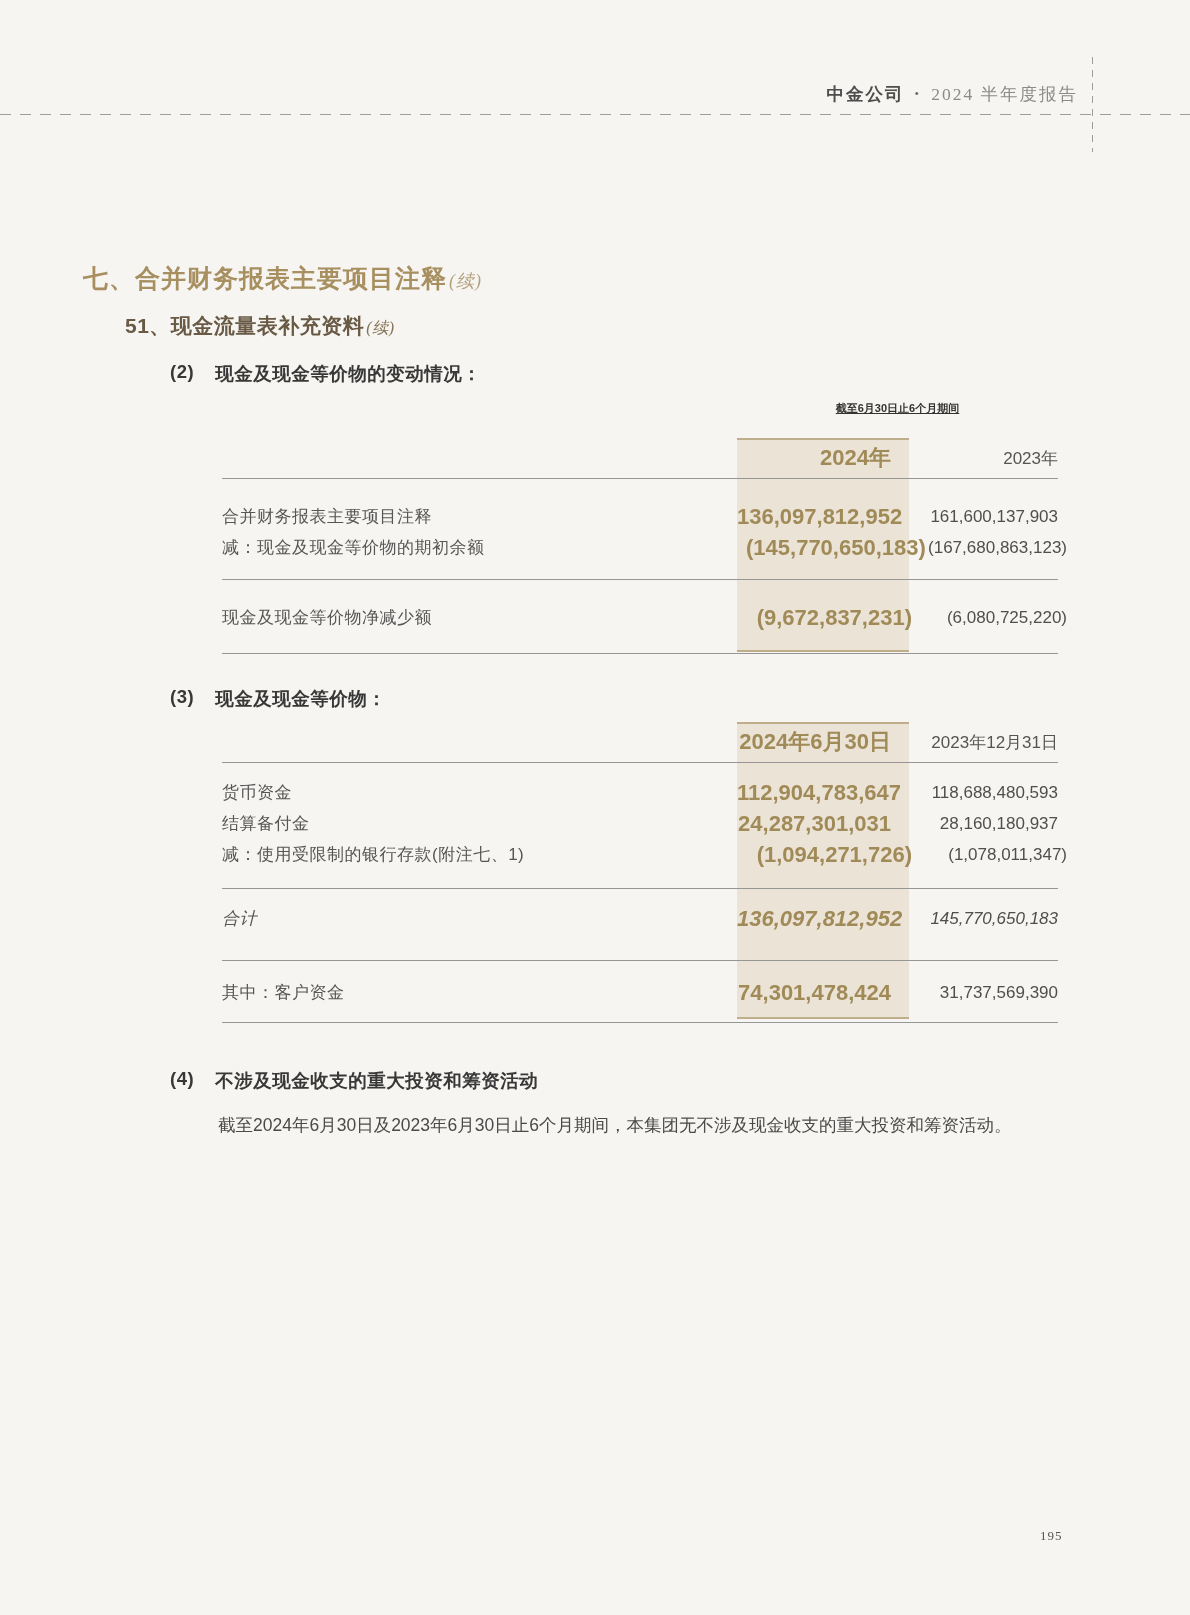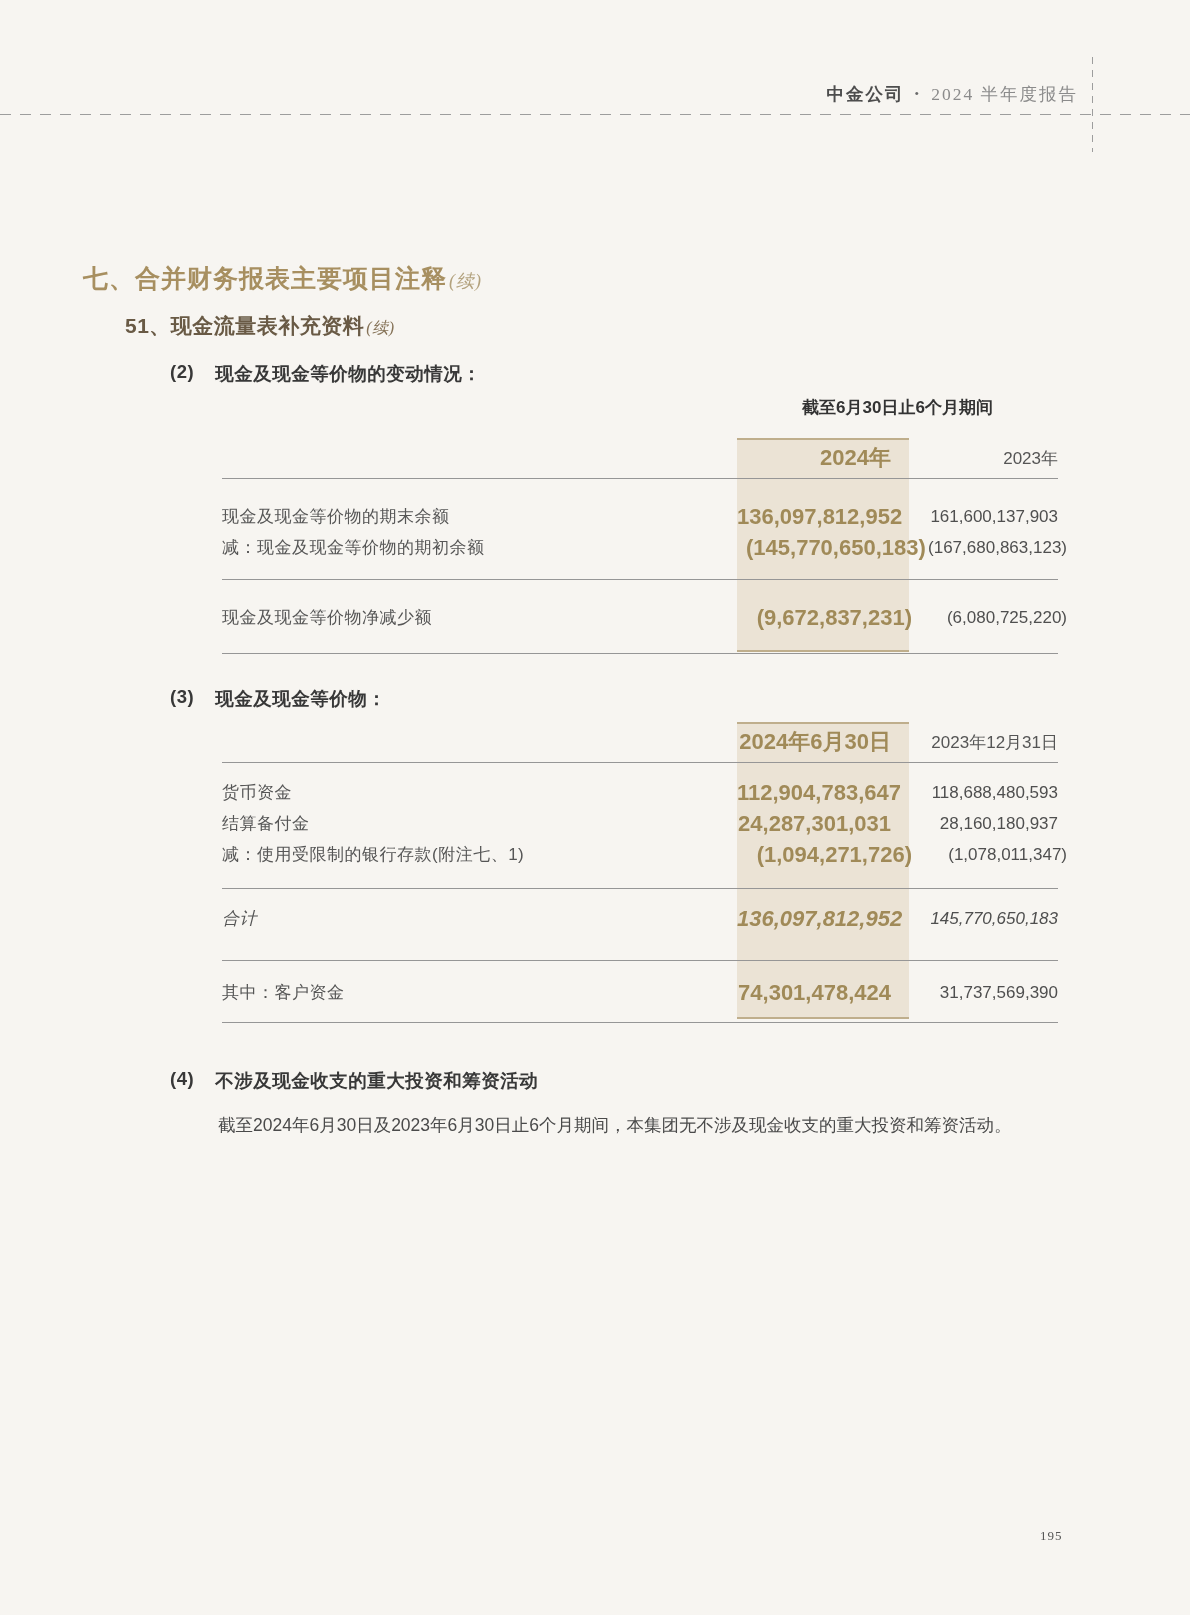--- a/index.html
+++ b/index.html
@@ -42,21 +42,21 @@
 
   
   .tbl{position:absolute;left:222px;width:836px;}
   .tbl1{top:396px;}
   .tbl2{top:722px;}
   .hl{position:absolute;left:515px;width:172px;background:var(--beige);
       border-top:2px solid var(--tan);border-bottom:2px solid var(--tan);box-sizing:border-box;z-index:0;}
   .tbl1 .hl{top:42px;height:214px;}
   .tbl2 .hl{top:0;height:297px;}
   .span-head{position:relative;z-index:1;margin-left:515px;width:321px;text-align:center;
-    font-size:17px;font-weight:bold;color:#333;height:24px;line-height:24px;}
+    font-size:11px;font-weight:bold;color:#333;height:24px;line-height:24px;text-decoration:underline;}
   .tbl1 .thead{margin-top:18px;}
   .thead{position:relative;z-index:1;display:flex;align-items:center;height:40px;}
   .thead .col-a{font-weight:bold;color:var(--gold-num);}
   .thead .col-b{color:#555;}
   .rule{position:relative;z-index:1;height:1px;background:var(--rule);}
   .rows{position:relative;z-index:1;}
   .trow{display:flex;align-items:center;height:31px;}
   .lbl{flex:1;font-size:17px;color:var(--label);letter-spacing:0.5px;}
   .col-a{width:172px;text-align:right;padding-right:18px;box-sizing:border-box;
     font-size:22px;font-weight:bold;color:var(--gold-num);}
@@ -102,21 +102,21 @@
     <div class="hl"></div>
     <div class="span-head">截至6月30日止6个月期间</div>
     <div class="thead">
       <span class="lbl"></span>
       <span class="col-a">2024年</span>
       <span class="col-b">2023年</span>
     </div>
     <div class="rule"></div>
     <div class="rows p-r1">
       <div class="trow">
-        <span class="lbl">现金及现金等价物的期末余额</span>
+        <span class="lbl">合并财务报表主要项目注释</span>
         <span class="col-a">136,097,812,952</span>
         <span class="col-b">161,600,137,903</span>
       </div>
       <div class="trow">
         <span class="lbl">减：现金及现金等价物的期初余额</span>
         <span class="col-a hang">(145,770,650,183)</span>
         <span class="col-b hang">(167,680,863,123)</span>
       </div>
     </div>
     <div class="rule"></div>

